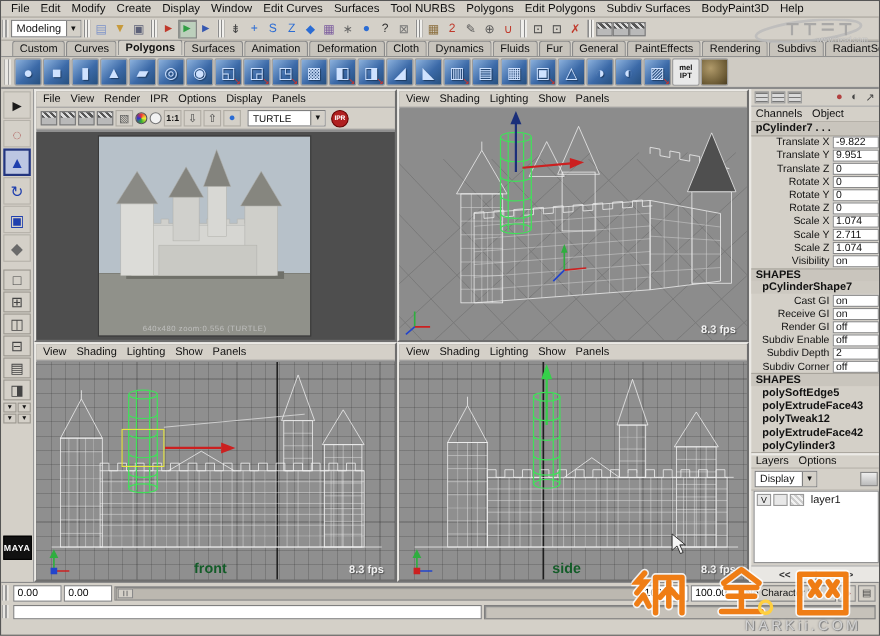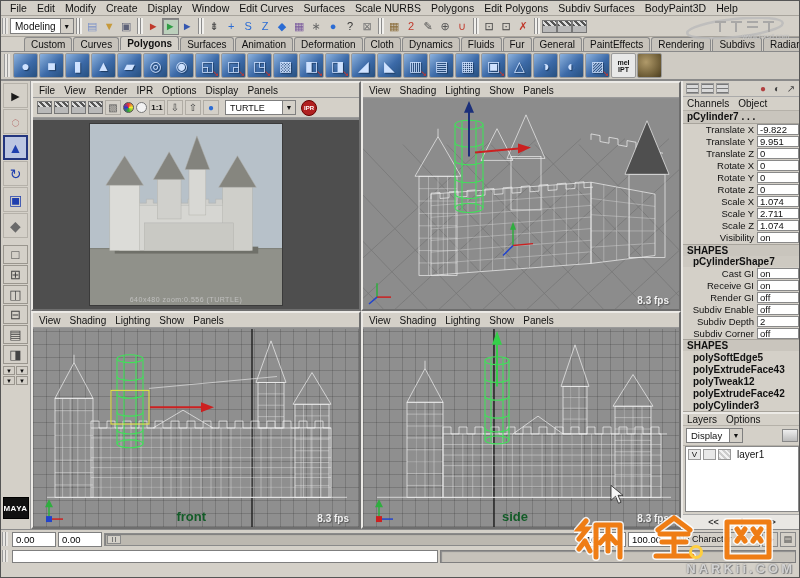--- a/index.html
+++ b/index.html
@@ -20,38 +20,38 @@
 .icon17{width:17px;height:17px;display:flex;align-items:center;justify-content:center;font-size:11px;border:1px solid transparent}
 .icon17.act{background:#bcd0bc;border:1px solid #808080;box-shadow:inset 1px 1px 0 #888}
 .clapic{background:repeating-linear-gradient(45deg,#555 0 2px,#ddd 2px 4px) top/100% 5px no-repeat,#b9b9b9;border:1px solid #777;width:15px;height:13px}
 .selwrap{display:flex;align-items:center;margin-left:4px}
 .selbtn{height:16px;padding:0 3px;border:1px solid #7f7f7f;background:#d4d0c8;font-size:10px;display:flex;align-items:center}
 .selbtn i{font-style:normal;font-size:7px;margin-left:2px}
 .selinput{width:92px;height:16px;border:1px solid #7f7f7f;background:#fff;font-size:10px;font-family:"Liberation Sans",sans-serif;padding:0 3px}
 
 .wmtop{position:absolute;top:1px;right:2px;width:112px;height:34px;z-index:40;opacity:.85;pointer-events:none}
 
-.shelftabs{top:36px;height:15px;border-bottom:1px solid #8a8a8a;padding-left:23px}
+.shelftabs{top:36px;height:15px;border-bottom:1px solid #8a8a8a;padding-left:10px}
 .stab{font-size:10px;padding:0 6px;height:14px;display:flex;align-items:center;background:#c7c3bb;border:1px solid #8a8a8a;border-bottom:none;border-radius:3px 3px 0 0;margin-right:1px;white-space:nowrap}
 .stab.active{background:#d4d0c8;font-weight:bold;position:relative;top:-1px}
 
 .shelfrow{top:51px;height:29px;border-bottom:2px solid #8a8a8a;background:#cfcbc3;gap:1px;padding-left:2px}
 .shicon{width:25px;height:25px;display:flex;align-items:center;justify-content:center;font-size:14px;color:#cfe2ff;background:linear-gradient(135deg,#8db2dd 0%,#3c6aa8 55%,#27507f 100%);border:1px solid #9a9a9a;border-radius:2px;position:relative;text-shadow:1px 1px 1px #1c3a60}
 .shicon .acc{position:absolute;right:0;bottom:-1px;font-size:8px;color:#e03020;font-style:normal;text-shadow:none}
 .shicon.shmel{background:#e8e8e8;color:#111;font-size:7px;font-weight:bold;line-height:1;text-align:center;text-shadow:none}
 .shicon.shrock{background:radial-gradient(circle at 35% 35%,#b09a6a,#6b5a34 70%,#4a3d20);color:transparent}
 
 .main{position:absolute;top:80px;left:0;width:800px;height:448px}
 .toolbox{position:absolute;left:0;top:0;width:30px;height:448px;background:#d4d0c8;border-right:1px solid #999;display:flex;flex-direction:column;align-items:center;padding-top:2px}
 .tbtool{width:25px;height:25px;margin-bottom:1px;display:flex;align-items:center;justify-content:center;font-size:14px;background:#d4d0c8;border:1px solid #b5b1a9}
 .tbtool.tact{border:2px solid #23357f;background:#bcc6e2}
 .tblay{width:25px;height:19px;margin-bottom:1px;display:flex;align-items:center;justify-content:center;font-size:13px;color:#444;background:#d4d0c8;border:1px solid #9a968e}
 .tbmini{display:flex;gap:1px;margin-top:1px}
 .tbmini span{width:12px;height:9px;border:1px solid #9a968e;font-size:6px;display:flex;align-items:center;justify-content:center;background:#d4d0c8}
-.mayalogo{margin-top:auto;margin-bottom:10px;width:26px;height:22px;background:#111;color:#fff;font-size:8px;font-weight:bold;display:flex;align-items:center;justify-content:center;letter-spacing:.5px;border:1px solid #000}
+.mayalogo{margin-top:auto;margin-bottom:20px;width:26px;height:22px;background:#111;color:#fff;font-size:8px;font-weight:bold;display:flex;align-items:center;justify-content:center;letter-spacing:.5px;border:1px solid #000}
 
 .quad{position:absolute;left:30px;top:0;width:650px;height:448px;background:#b8b4ac}
 .vp{position:absolute;border-top:2px solid #eceae6;border-left:2px solid #eceae6;border-right:2px solid #6e6e6e;border-bottom:2px solid #6e6e6e;background:#8f8f8f}
 .vmenu{height:15px;display:flex;align-items:center;background:#d4d0c8;border-bottom:1px solid #9a9a9a;padding:0 6px;gap:0}
 .vmitem{font-size:10px;margin-right:9px;white-space:nowrap}
 .vcontent{position:absolute;left:0;right:0;top:16px;bottom:0;overflow:hidden}
 .orthobg{background-color:#8f8f8f;background-image:repeating-linear-gradient(0deg,rgba(35,35,35,.20) 0 1px,transparent 1px 13px),repeating-linear-gradient(90deg,rgba(35,35,35,.20) 0 1px,transparent 1px 13px)}
 .fpslabel{position:absolute;right:10px;bottom:3px;color:#f0f0f0;font-size:10px;font-weight:bold;text-shadow:1px 1px 1px #555}
 .vplabel{position:absolute;left:44%;bottom:3px;color:#135c28;font-size:13px;font-weight:bold}
 
@@ -97,37 +97,37 @@
 .ghandle b{width:1px;height:5px;background:#777}
 .charset{width:86px;height:15px;border:1px solid #7f7f7f;background:#d4d0c8;font-size:9px;display:flex;align-items:center;padding:0 3px;white-space:nowrap;overflow:hidden}
 .rico{width:16px;height:15px;border:1px solid #8a8a8a;background:#d4d0c8;display:flex;align-items:center;justify-content:center;font-size:9px}
 .cmdrow{top:547px;height:16px;gap:2px;padding-right:3px}
 .cmdin{flex:1.2;height:13px;border:1px solid #7f7f7f;background:#fff;font-size:10px;font-family:"Liberation Sans",sans-serif;padding:0 3px}
 .cmdout{flex:1;height:13px;border:1px solid #7f7f7f;background:#c6c2ba;box-shadow:inset 1px 1px 1px #8d8d8d;font-size:10px;padding:0 3px}
 .helprow{top:563px;height:15px;background:#d4d0c8}
 .helptext{padding-left:48px;font-size:10px;color:#222;white-space:nowrap}
 
 .wmbottom{position:absolute;right:0;bottom:0;width:225px;height:62px;z-index:50;pointer-events:none}
-.wmbottom .url{position:absolute;right:4px;bottom:1px;font-size:13px;font-weight:bold;letter-spacing:3px;color:#d2d2d2;text-shadow:0 0 2px #707070,1px 1px 0 #909090}
+.wmbottom .url{position:absolute;right:16px;bottom:1px;font-size:13px;font-weight:normal;letter-spacing:3px;color:#d2d2d2;text-shadow:0 0 2px #707070,1px 1px 0 #909090}
 </style>
 </head>
 <body>
 
 <div class="app">
 
   <div class="row menubar" id="menubar">
       <span class="mitem">File</span>
       <span class="mitem">Edit</span>
       <span class="mitem">Modify</span>
       <span class="mitem">Create</span>
       <span class="mitem">Display</span>
       <span class="mitem">Window</span>
       <span class="mitem">Edit Curves</span>
       <span class="mitem">Surfaces</span>
-      <span class="mitem">Scale NURBS</span>
+      <span class="mitem">Tool NURBS</span>
       <span class="mitem">Polygons</span>
       <span class="mitem">Edit Polygons</span>
       <span class="mitem">Subdiv Surfaces</span>
       <span class="mitem">BodyPaint3D</span>
       <span class="mitem">Help</span>
     </div>
 
   <div class="row statusline">
     <span class="grip"></span>
     <span class="combo">

